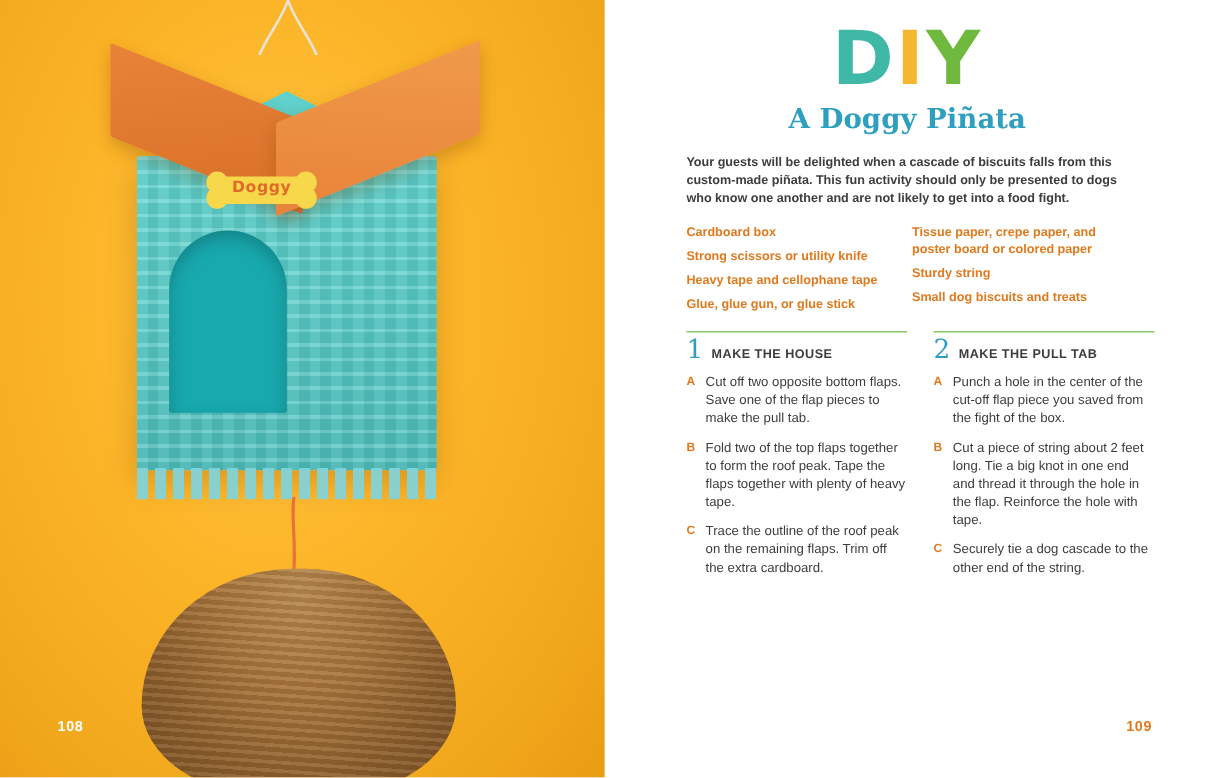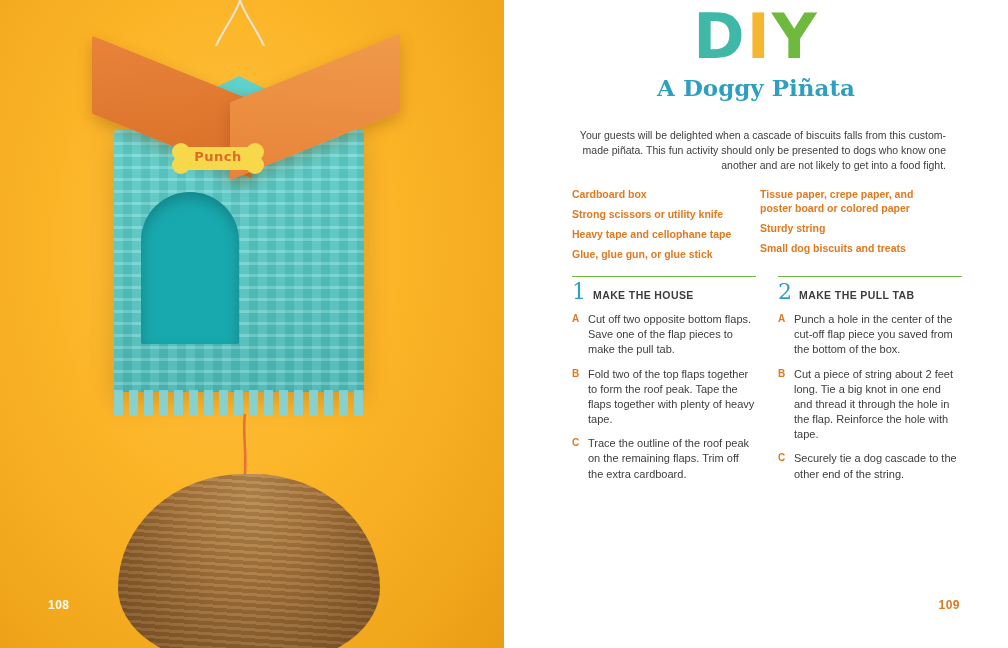--- a/index.html
+++ b/index.html
@@ -216,21 +216,21 @@
   .page-right {
     position: relative;
     width: 504px;
     height: 648px;
     background: #ffffff;
     color: #3b3b3b;
   }
   .diy-title {
     position: absolute;
     left: 0;
-    top: 6px;
+    top: 18px;
     width: 504px;
     text-align: center;
   }
   .diy-letters {
     font-family: "DejaVu Sans", sans-serif;
     font-size: 62px;
     font-weight: bold;
     letter-spacing: 2px;
     line-height: 1;
     display: inline-block;
@@ -243,24 +243,24 @@
     font-family: "DejaVu Serif", serif;
     font-size: 23px;
     color: #2f9fbf;
     font-weight: bold;
   }
   .intro {
     position: absolute;
     left: 68px;
     top: 128px;
     width: 374px;
-    text-align: right;
+    text-align: left;
     font-size: 10.5px;
     line-height: 1.45;
-    font-weight: normal;
+    font-weight: bold;
     color: #3d3d3d;
   }
   .materials {
     position: absolute;
     left: 68px;
     top: 188px;
     width: 374px;
     display: flex;
     gap: 10px;
   }
@@ -348,21 +348,21 @@
       <div class="roof-left"></div>
       <div class="roof-right"></div>
       <div class="roof-edge"></div>
 
       <div class="bone-tag">
         <div class="knob k1"></div>
         <div class="knob k2"></div>
         <div class="knob k3"></div>
         <div class="knob k4"></div>
         <div class="bone-shape"></div>
-        <div class="dog-name">Punch</div>
+        <div class="dog-name">Doggy</div>
       </div>
 
       <div class="fringe"></div>
 
       <svg class="pull-string" viewBox="0 0 30 72">
         <path d="M15 0 C12 20, 18 40, 14 72" stroke="#e8703a" stroke-width="2.6" fill="none"></path>
       </svg>
       <svg class="knot-bone" viewBox="0 0 40 26">
         <ellipse cx="12" cy="13" rx="9" ry="8" fill="#efe3c8"></ellipse>
         <ellipse cx="27" cy="13" rx="9" ry="8" fill="#e6d6b6"></ellipse>
@@ -421,21 +421,21 @@
         </div>
       </div>
 
       <div class="step-col">
         <div class="step-head">
           <span class="step-num">2</span>
           <span class="step-title">MAKE THE PULL TAB</span>
         </div>
         <div class="substep">
           <span class="substep-letter">A</span>
-          <span class="substep-text">Punch a hole in the center of the cut-off flap piece you saved from the bottom of the box.</span>
+          <span class="substep-text">Punch a hole in the center of the cut-off flap piece you saved from the fight of the box.</span>
         </div>
         <div class="substep">
           <span class="substep-letter">B</span>
           <span class="substep-text">Cut a piece of string about 2 feet long. Tie a big knot in one end and thread it through the hole in the flap. Reinforce the hole with tape.</span>
         </div>
         <div class="substep">
           <span class="substep-letter">C</span>
           <span class="substep-text">Securely tie a dog cascade to the other end of the string.</span>
         </div>
       </div>

